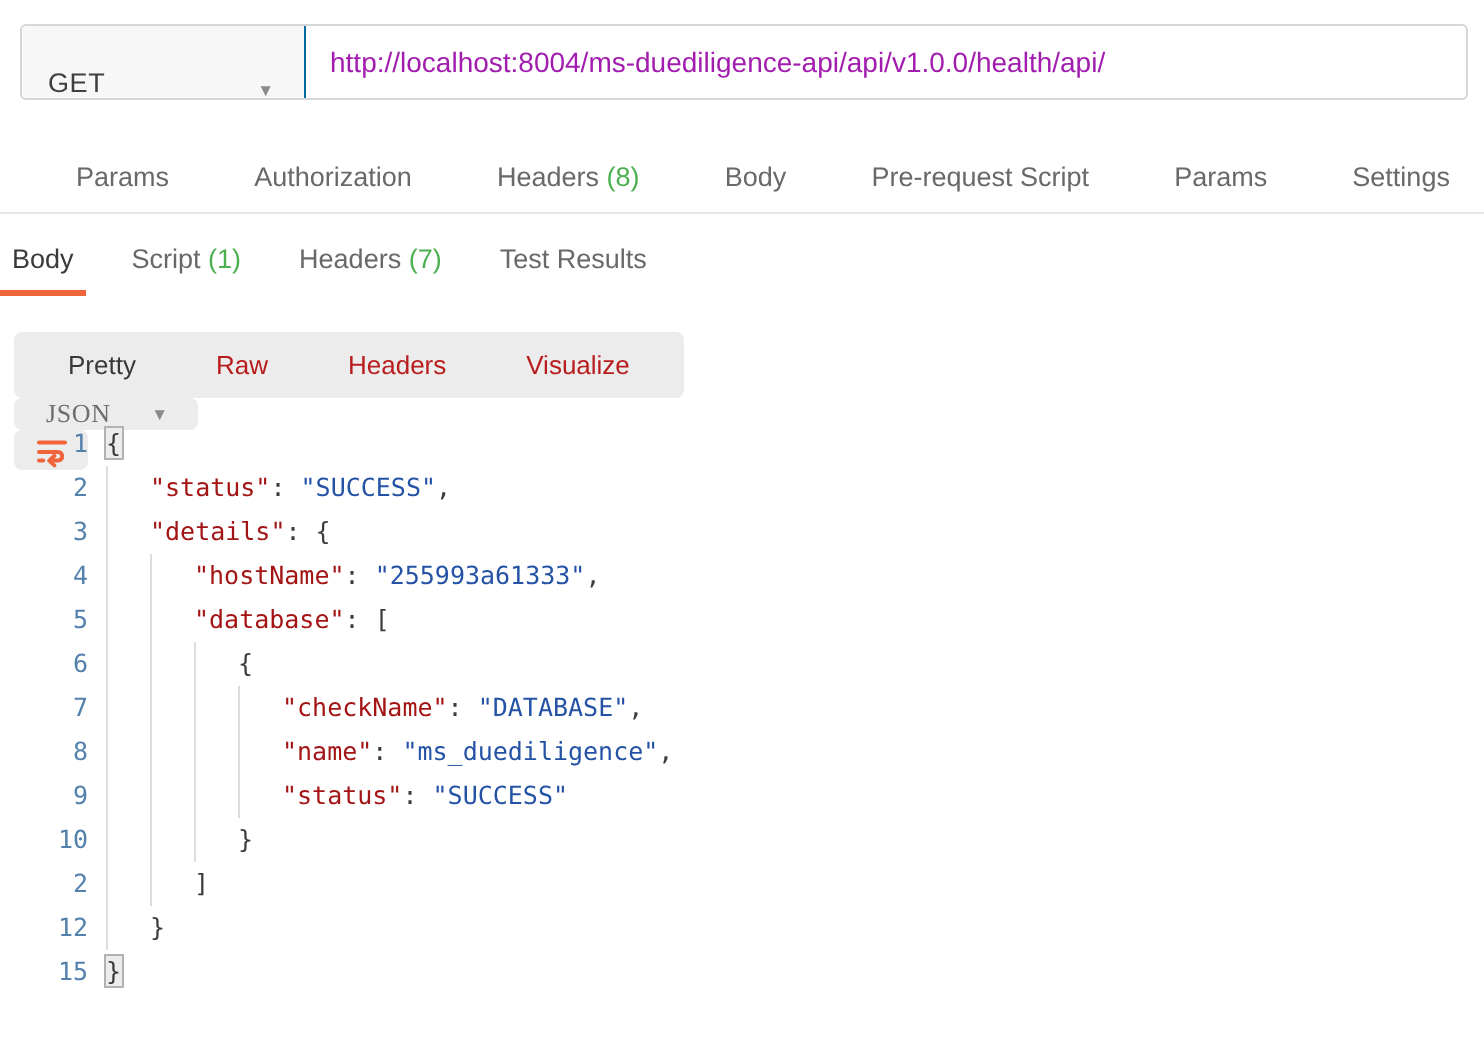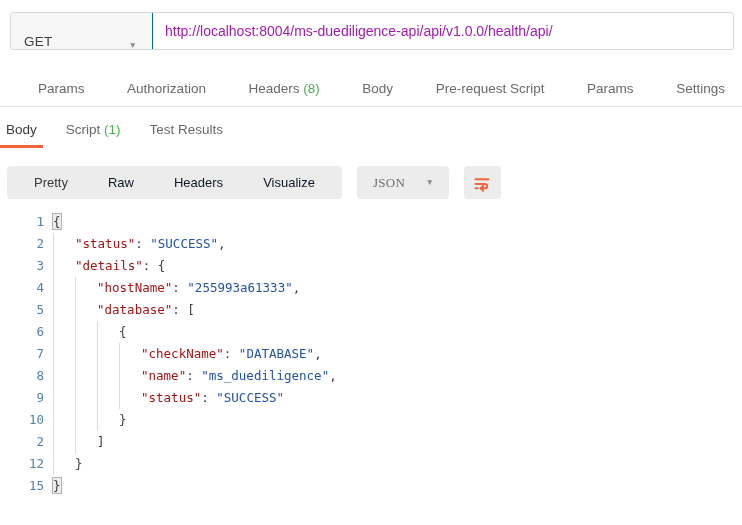--- a/index.html
+++ b/index.html
@@ -26,24 +26,24 @@
   .cnt { color:#4caf50; }
 
   
   .response-tabs { position:absolute; top:116px; left:0; right:0; height:36px;
                    display:flex; align-items:flex-start; }
   .resp-tab { font-size:13.5px; color:#696969; padding:6px 6px 8px 6px; margin-right:17px;
               border-bottom:3px solid transparent; cursor:pointer; white-space:nowrap; }
   .resp-tab.active { color:#3a3a3a; border-bottom-color:#f0643c; }
 
   
-  .view-toolbar { position:absolute; top:166px; left:7px; height:33px; display:flex; }
+  .view-toolbar { position:absolute; top:166px; left:7px; height:33px; display:flex;flex-direction:column; }
   .segmented { background:#ececec; border-radius:4px; display:flex; align-items:center;
                padding:0 7px; margin-right:15px; height:33px; }
-  .seg-item { font-size:13px; color:#0f172a; padding:0 20px; line-height:33px; cursor:pointer; }
+  .seg-item { font-size:13px; color:#b91c1c; padding:0 20px; line-height:33px; cursor:pointer; }
   .seg-item.active { color:#3a3a3a; }
   .json-select { background:#ececec; border-radius:4px; height:33px; width:92px;
                  display:flex; align-items:center; justify-content:space-between;
                  padding:0 15px 0 16px; margin-right:15px; cursor:pointer; }
   .json-select .j-lbl { font-size:13px; color:#6e6e6e; letter-spacing:.3px;font-family:Liberation Serif, serif; }
   .wrap-btn { background:#ececec; border-radius:4px; height:33px; width:37px;
               display:flex; align-items:center; justify-content:center; cursor:pointer; }
 
   
   .code-area { position:absolute; top:211px; left:0; right:0; bottom:0;
@@ -80,20 +80,21 @@
       <div class="rtab"><span>Headers</span><span class="cnt"> (8)</span></div>
       <div class="rtab"><span>Body</span></div>
       <div class="rtab"><span>Pre-request Script</span></div>
       <div class="rtab"><span>Params</span></div>
       <div class="rtab"><span>Settings</span></div>
     </div>
 
   <div class="response-tabs">
       <div class="resp-tab active"><span>Body</span></div>
       <div class="resp-tab"><span>Script</span><span class="cnt"> (1)</span></div>
+      <div class="resp-tab"><span>Headers</span><span class="cnt"> (7)</span></div>
       <div class="resp-tab"><span>Test Results</span></div>
     </div>
 
   <div class="view-toolbar">
     <div class="segmented">
         <div class="seg-item active">Pretty</div>
         <div class="seg-item">Raw</div>
         <div class="seg-item">Headers</div>
         <div class="seg-item">Visualize</div>
       </div>

